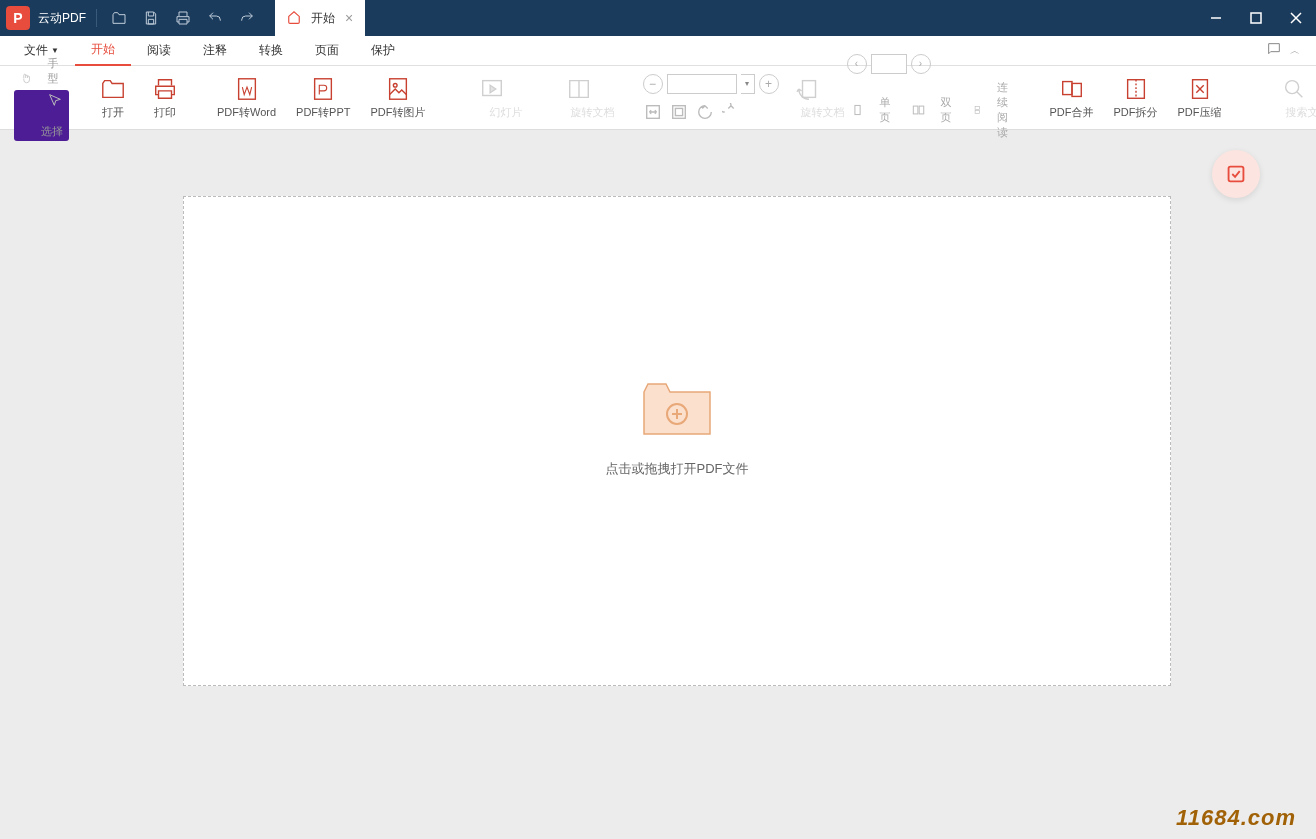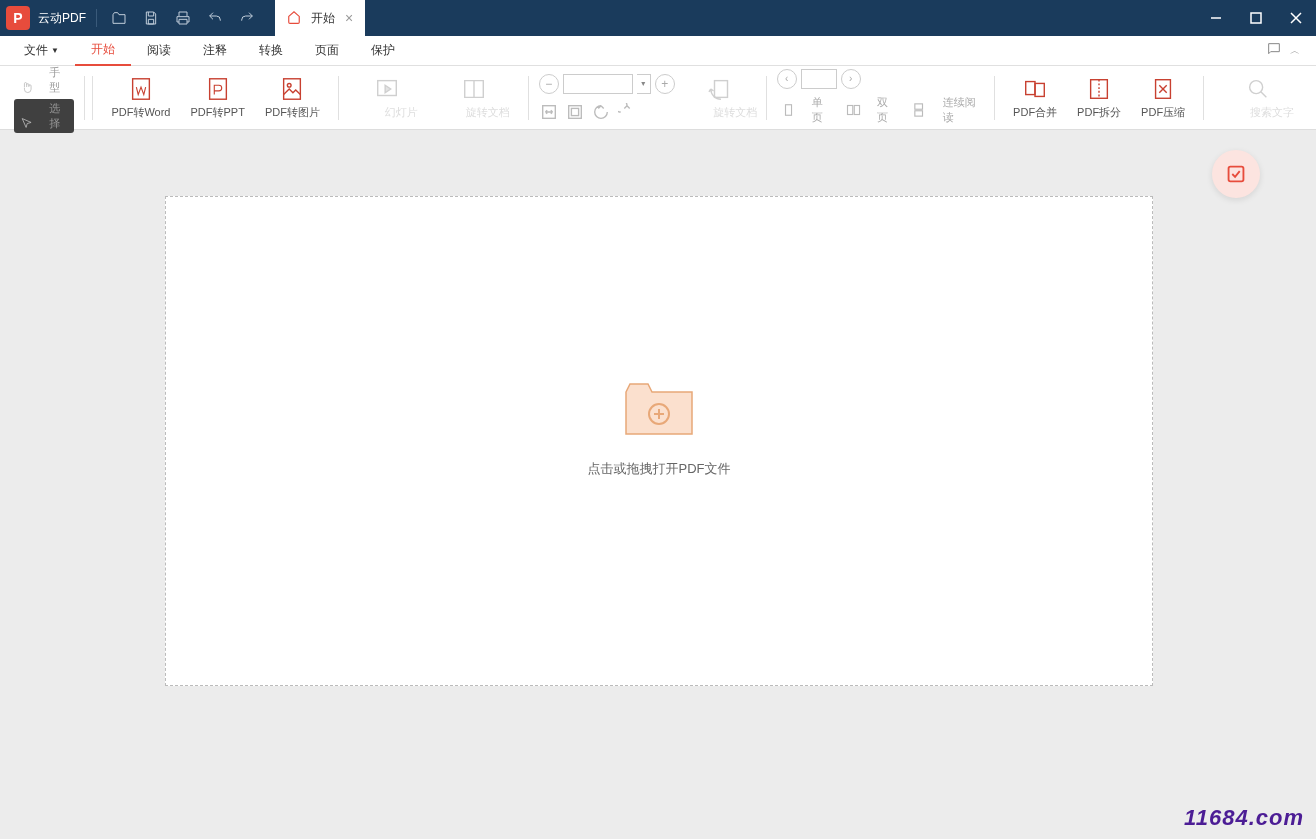--- a/index.html
+++ b/index.html
@@ -39,50 +39,50 @@
 .ribbon-btn.disabled { opacity: 0.4; cursor: default; }
 .ribbon-icon { width: 28px; height: 28px; display: flex; align-items: center; justify-content: center; margin-bottom: 2px; }
 .ribbon-icon svg { width: 26px; height: 26px; fill: none; stroke: #c84030; stroke-width: 1.5; }
 .ribbon-icon.gray svg { stroke: #888; }
 .ribbon-label { font-size: 11px; color: #555; white-space: nowrap; }
 .ribbon-btn.disabled .ribbon-label { color: #aaa; margin-left: 28px; }
 
 .small-tool-col { display: flex; flex-direction: column; gap: 2px; }
 .small-tool { display: flex; align-items: flex-end; gap: 16px; padding: 2px 6px; font-size: 11px; color: #999; border-radius: 3px; }
 .small-tool svg { width: 16px; height: 16px; fill: none; stroke: #bbb; stroke-width: 1.5; }
-.small-tool.selected { background: #404040; }
+.small-tool.selected { background: #4c1d95; flex-direction: column; }
 
 .zoom-group { display: flex; align-items: center; gap: 4px; }
 .zoom-btn { width: 20px; height: 20px; border: 1px solid #ccc; border-radius: 50%; display: flex; align-items: center; justify-content: center; font-size: 12px; color: #aaa; cursor: pointer; }
 .zoom-input { width: 70px; height: 20px; border: 1px solid #ccc; font-size: 11px; padding: 0 4px; }
 .zoom-dd { width: 14px; height: 20px; border: 1px solid #ccc; border-left: none; display: flex; align-items: center; justify-content: center; font-size: 8px; color: #888; }
 
 .small-icon-row { display: flex; gap: 6px; margin-top: 4px; }
 .small-icon { width: 20px; height: 20px; display: flex; align-items: center; justify-content: center; }
 .small-icon svg { width: 18px; height: 18px; fill: none; stroke: #bbb; stroke-width: 1.5; }
 
 .page-nav { display: flex; align-items: center; gap: 4px; }
 .page-nav-btn { width: 20px; height: 20px; border: 1px solid #ccc; border-radius: 50%; display: flex; align-items: center; justify-content: center; font-size: 10px; color: #aaa; }
 .page-input { width: 36px; height: 20px; border: 1px solid #ccc; font-size: 11px; text-align: center; }
 
 .view-opt { display: flex; align-items: center; gap: 16px; padding: 2px 4px; font-size: 11px; color: #aaa; }
 .view-opt svg { width: 18px; height: 18px; fill: none; stroke: #bbb; stroke-width: 1.5; }
 
 
-.canvas-area { position: relative; height: calc(839px - 36px - 30px - 64px); }
+.canvas-area { position: relative; height: calc(839px - 36px - 30px - 64px); margin-left: 18px; }
 .drop-zone { position: absolute; left: 165px; top: 66px; width: 988px; height: 490px; background: #fff; border: 1px dashed #bbb; display: flex; flex-direction: column; align-items: center; justify-content: center; }
 .folder-icon { width: 70px; height: 56px; margin-bottom: 24px; }
 .folder-icon svg { width: 100%; height: 100%; }
 .drop-text { font-size: 13px; color: #666; margin-bottom: 24px; }
 .open-btn { background: #e74c3c; color: #fff; border: none; padding: 10px 36px; font-size: 13px; cursor: pointer; }
 
 .float-btn { position: absolute; right: 56px; top: 20px; width: 48px; height: 48px; border-radius: 50%; background: #fce4e0; display: flex; align-items: center; justify-content: center; cursor: pointer; box-shadow: 0 2px 6px rgba(0,0,0,0.1); }
 .float-btn svg { width: 26px; height: 26px; fill: none; stroke: #e74c3c; stroke-width: 2; }
 
-.watermark { position: absolute; right: 12px; bottom: 8px; font-size: 22px; font-weight: bold; color: #4c1d95; font-style: italic; letter-spacing: 1px; }
+.watermark { position: absolute; right: 20px; bottom: 8px; font-size: 22px; font-weight: bold; color: #a16207; font-style: italic; letter-spacing: 1px; }
 </style>
 </head>
 <body>
 
 <div class="titlebar">
   <div class="app-logo">P</div>
   <div class="app-title">云动PDF</div>
   <div class="titlebar-sep"></div>
   <div class="titlebar-icon">
       <svg viewBox="0 0 24 24">
@@ -167,20 +167,38 @@
         </div>
       <div class="small-tool selected">
           <svg viewBox="0 0 24 24">
             <path d="M4 4l7 16 2-7 7-2z"></path>
           </svg>
           <span>选择</span>
         </div>
     </div>
   </div>
   <div class="ribbon-sep"></div>
+  <div class="ribbon-group">
+    <div class="ribbon-btn">
+      <div class="ribbon-icon">
+          <svg viewBox="0 0 28 28">
+            <path d="M3 8l2-3h6l2 3h12v15H3z"></path>
+          </svg>
+        </div>
+      <div class="ribbon-label">打开</div>
+    </div>
+    <div class="ribbon-btn">
+      <div class="ribbon-icon">
+          <svg viewBox="0 0 28 28">
+            <path d="M7 10V4h14v6 M7 20H4v-9h20v9h-3 M7 16h14v8H7z"></path>
+          </svg>
+        </div>
+      <div class="ribbon-label">打印</div>
+    </div>
+  </div>
   <div class="ribbon-sep"></div>
   <div class="ribbon-group">
     <div class="ribbon-btn">
       <div class="ribbon-icon">
           <svg viewBox="0 0 28 28">
             <rect x="5" y="3" width="18" height="22"></rect>
             <path d="M9 12l2 8 3-8 3 8 2-8" stroke-width="1.2"></path>
           </svg>
         </div>
       <div class="ribbon-label">PDF转Word</div>

